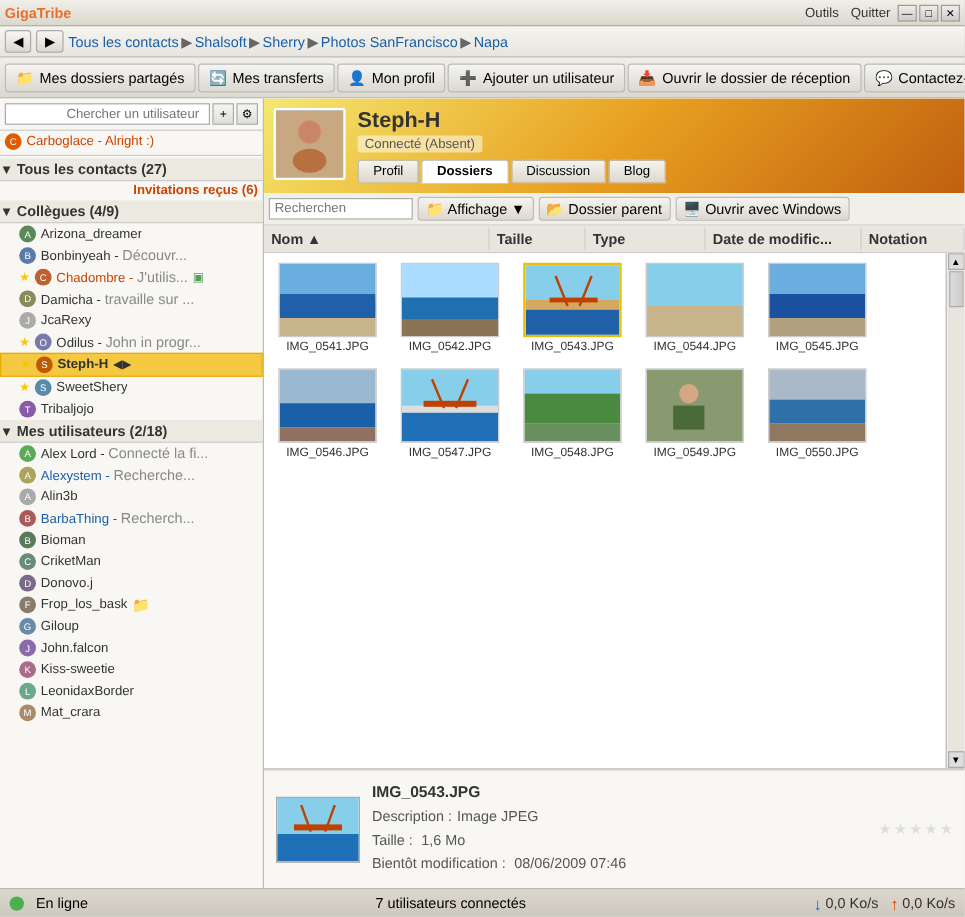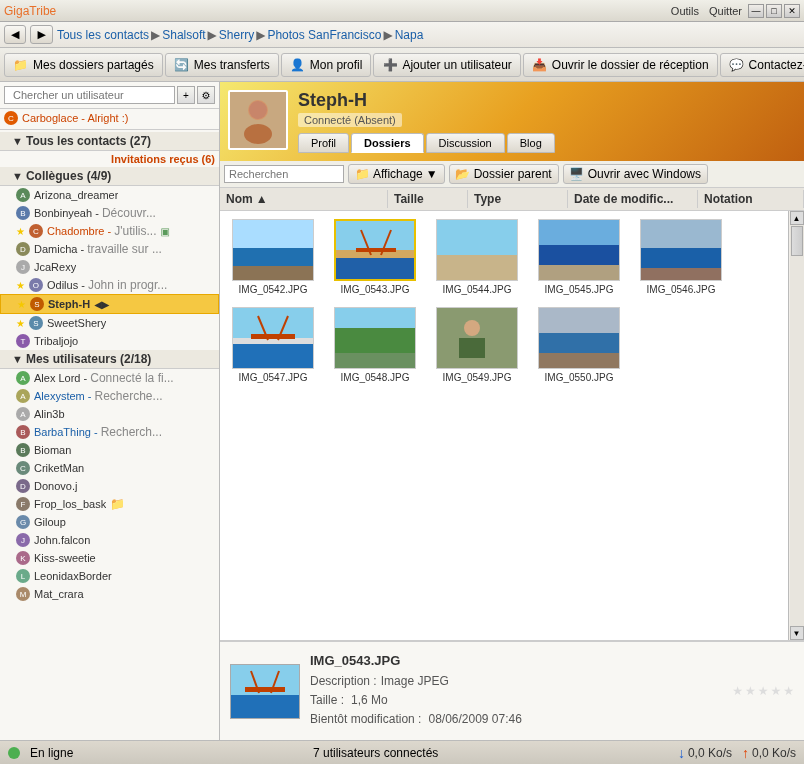--- a/index.html
+++ b/index.html
@@ -1,21 +1,21 @@
 <!DOCTYPE html>
 <html><head>
   <meta charset="utf-8">
   <style>
     * { box-sizing: border-box; margin: 0; padding: 0; font-family: 'Segoe UI', Tahoma, Arial, sans-serif; font-size: 12px; }
     body { width: 804px; height: 764px; overflow: hidden; background: #d4d0c8; }
 
     
     #titlebar { background: linear-gradient(to bottom, #f0efe8, #dbd8ce); height: 22px; display: flex; align-items: center; justify-content: space-between; padding: 0 4px; border-bottom: 1px solid #aaa; }
     #titlebar-left { display: flex; align-items: center; gap: 4px; }
-    #titlebar-logo { color: #e8702a; font-weight: normal; font-size: 12px; }
+    #titlebar-logo { color: #e8702a; font-weight: bold; font-size: 12px; }
     #titlebar-right { display: flex; gap: 2px; align-items: center; }
     .title-btn { background: none; border: none; cursor: pointer; font-size: 11px; color: #333; padding: 1px 4px; }
     .win-btn { width: 16px; height: 14px; border: 1px solid #999; background: linear-gradient(to bottom, #f0ede8, #ccc); cursor: pointer; font-size: 9px; display: flex; align-items: center; justify-content: center; }
 
     
     #navbar { background: linear-gradient(to bottom, #f5f4f0, #e8e5de); height: 26px; display: flex; align-items: center; padding: 0 4px; gap: 4px; border-bottom: 1px solid #bbb; }
     .nav-btn { background: linear-gradient(to bottom, #f8f7f3, #ddd8ce); border: 1px solid #aaa; border-radius: 3px; padding: 2px 6px; cursor: pointer; font-size: 11px; }
     #breadcrumb { display: flex; align-items: center; gap: 2px; font-size: 11px; color: #333; flex: 1; }
     .bread-sep { color: #666; }
     .bread-item { color: #1a5fa8; cursor: pointer; }
@@ -24,24 +24,24 @@
     #toolbar { background: linear-gradient(to bottom, #efeee8, #ddd9d0); height: 34px; display: flex; align-items: center; padding: 0 4px; gap: 2px; border-bottom: 1px solid #bbb; }
     .tb-btn { background: linear-gradient(to bottom, #f5f4f0, #dbd8d0); border: 1px solid #bbb; border-radius: 3px; padding: 3px 8px; cursor: pointer; display: flex; align-items: center; gap: 4px; font-size: 11px; white-space: nowrap; }
     .tb-icon { width: 16px; height: 16px; display: inline-flex; align-items: center; justify-content: center; }
 
     
     #main { display: flex; height: calc(764px - 22px - 26px - 34px - 24px); }
 
     
     #sidebar { width: 220px; background: #f8f7f3; border-right: 1px solid #bbb; display: flex; flex-direction: column; }
     #search-bar { padding: 4px; display: flex; align-items: center; gap: 2px; border-bottom: 1px solid #ccc; }
-    #search-input { flex: 1; border: 1px solid #aaa; padding: 2px 8px; font-size: 11px; background: white; }
+    #search-input { flex: 1; border: 1px solid #aaa; padding: 2px 8px; font-size: 11px; background: white; text-align: right; }
     .search-action-btn { width: 18px; height: 18px; border: 1px solid #aaa; background: linear-gradient(to bottom, #f5f5f0, #ddd); cursor: pointer; display: flex; align-items: center; justify-content: center; font-size: 10px; }
     #contact-list { flex: 1; overflow-y: auto; }
-    .contact-group-header { padding: 2px 12px; font-weight: bold; font-size: 11px; cursor: pointer; color: #333; background: #ece9e0; border-bottom: 1px solid #ccc; }
+    .contact-group-header { padding: 2px 0; font-weight: bold; font-size: 11px; cursor: pointer; color: #333; background: #ece9e0; border-bottom: 1px solid #ccc; }
     .contact-item { padding: 2px 4px 2px 16px; cursor: pointer; display: flex; align-items: center; gap: 4px; white-space: nowrap; overflow: hidden; text-overflow: ellipsis; }
     .contact-item.selected { background: #f5c842; border: 1px solid #e8a800; }
     .contact-name { color: #333; font-size: 11px; overflow: hidden; text-overflow: ellipsis; }
     .contact-name.colored { color: #cc4400; }
     .contact-name.blue { color: #1a5fa8; }
     .contact-avatar { width: 14px; height: 14px; border-radius: 50%; background: #aaa; display: inline-flex; align-items: center; justify-content: center; font-size: 8px; color: white; flex-shrink: 0; }
     .star-icon { color: #f5c800; font-size: 10px; }
 
     
     #content { flex: 1; display: flex; flex-direction: column; background: white; overflow: hidden; }
@@ -321,41 +321,51 @@
         <span>📂</span>
         <span>Dossier parent</span>
       </button>
       <button class="dos-btn">
         <span>🖥️</span>
         <span>Ouvrir avec Windows</span>
       </button>
     </div>
 
     <div id="file-header">
-      <div class="fh-col" style="width:168px;">
+      <div class="fh-col" style="width:188px;">
         <span>Nom</span>
         <span> ▲</span>
       </div>
       <div class="fh-col" style="width:80px;">
         <span>Taille</span>
       </div>
       <div class="fh-col" style="width:100px;">
         <span>Type</span>
       </div>
       <div class="fh-col" style="width:130px;">
         <span>Date de modific...</span>
       </div>
       <div class="fh-col" style="flex:1;">
         <span>Notation</span>
       </div>
     </div>
 
     <div style="flex:1; display:flex; overflow:hidden;">
       <div id="file-grid">
 
+        <div class="file-thumb">
+          <div class="thumb-img photo-ocean">
+            <svg width="80" height="60">
+              <rect width="80" height="25" fill="#6aadde"></rect>
+              <rect y="25" width="80" height="20" fill="#2060a8"></rect>
+              <rect y="45" width="80" height="15" fill="#c8b48a"></rect>
+            </svg>
+          </div>
+          <div class="thumb-label">IMG_0541.JPG</div>
+        </div>
 
         <div class="file-thumb">
           <div class="thumb-img photo-coast">
             <svg width="80" height="60">
               <rect width="80" height="28" fill="#aaddff"></rect>
               <rect y="28" width="80" height="18" fill="#2070b0"></rect>
               <rect y="46" width="80" height="14" fill="#8B7355"></rect>
             </svg>
           </div>
           <div class="thumb-label">IMG_0542.JPG</div>

